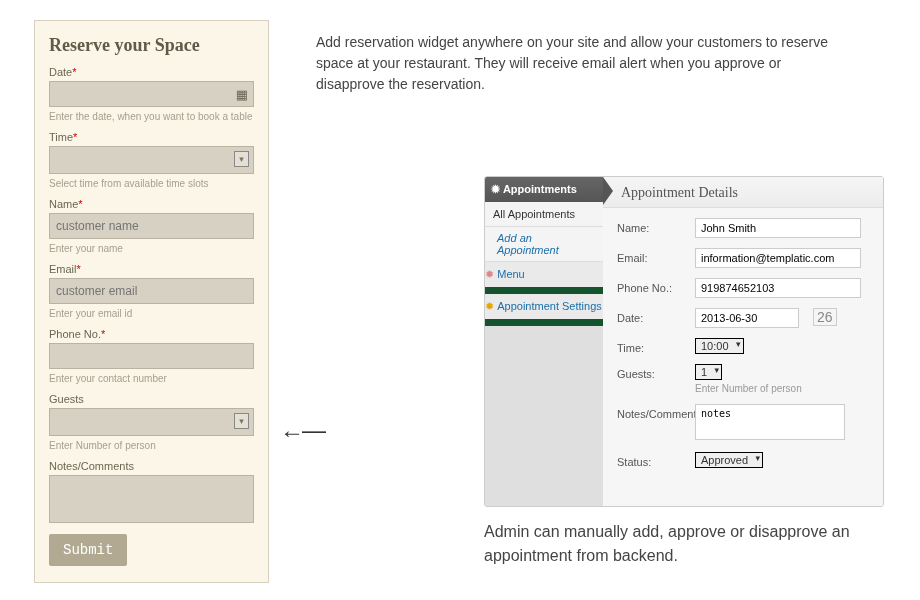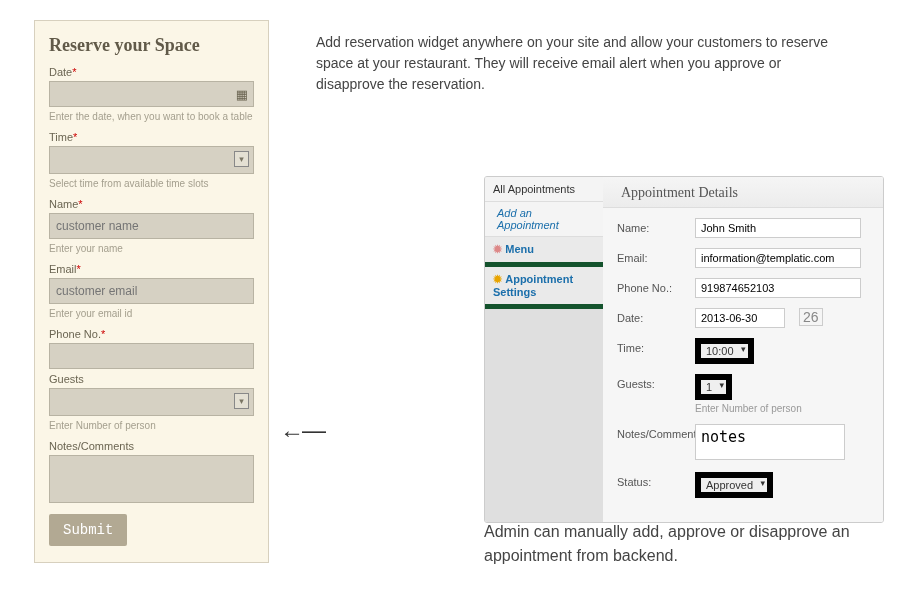--- a/index.html
+++ b/index.html
@@ -23,33 +23,33 @@
 .desc-bottom { position: absolute; left: 484px; top: 520px; width: 400px; font-size: 16px; color: #444; line-height: 1.5; }
 
 .arrow-pointer { position: absolute; left: 280px; top: 416px; font-size: 24px; letter-spacing: -2px; }
 
 .admin-panel { position: absolute; left: 484px; top: 176px; width: 400px; border: 1px solid #ccc; border-radius: 3px; background: #fff; display: flex; overflow: hidden; }
 .admin-side { width: 118px; background: #dfdfdf; font-size: 11px; }
 .side-head { background: linear-gradient(#666,#555); color: #fff; padding: 6px 6px; font-weight: bold; position: relative; }
 .side-head:after { content: ""; position: absolute; right: -10px; top: 0; border-left: 10px solid #555; border-top: 14px solid transparent; border-bottom: 14px solid transparent; }
 .side-item { padding: 6px 8px; color: #333; background: #f4f4f4; border-bottom: 1px solid #ddd; }
 .side-sub { padding: 5px 8px 5px 12px; color: #1b6fab; background: #f4f4f4; font-size: 11px; border-bottom: 1px solid #ddd; font-style: italic; }
-.side-menu { padding: 6px 8px; background: #eaeaea; border-bottom: 5px solid #14532d; color: #1b6fab; font-weight: bold; }
+.side-menu { padding: 6px 0; background: #eaeaea; border-bottom: 7px solid #14532d; color: #1b6fab; font-weight: normal; }
 .side-menu .dot { color: #d88; margin-right: 3px; }
 .side-menu .dot2 { color: #e8a400; margin-right: 3px; }
 .side-fill { height: 180px; background: #dfdfdf; }
 
 .admin-main { flex: 1; background: #f6f6f6; padding: 0; }
 .admin-title { font-family: Georgia, serif; font-size: 14px; color: #555; padding: 8px 12px 6px 18px; background: linear-gradient(#f5f5f5,#ececec); border-bottom: 1px solid #ddd; }
 .admin-body { padding: 10px 14px 14px 14px; }
 .arow { display: flex; align-items: flex-start; margin-bottom: 10px; font-size: 11px; }
 .arow .albl { width: 78px; color: #555; padding-top: 4px; }
 .arow .aval input[type=text] { width: 166px; border: 1px solid #ccc; padding: 3px 5px; font-size: 11px; background: #fff; }
-.arow .aval textarea { width: 150px; height: 36px; border: 1px solid #ccc; padding: 3px 5px; font-size: 15px; background: #fff; resize: none; }
-.mini-select { display: inline-block; border: 6px solid #000000; background: #efefef; padding: 1px 14px 1px 5px; font-size: 11px; position: relative; }
+.arow .aval textarea { width: 150px; height: 36px; border: 1px solid #ccc; padding: 3px 5px; font-size: 10px; background: #fff; resize: none; }
+.mini-select { display: inline-block; border: 1px solid #000000; background: #efefef; padding: 1px 14px 1px 5px; font-size: 11px; position: relative; }
 .mini-select:after { content: "▾"; position: absolute; right: 2px; top: 0; font-size: 9px; }
 .mini-cal { display: inline-block; margin-left: 14px; font-size: 14px; color: #888; border: 1px solid #ccc; padding: 0 3px; background: #f5f5f5; }
 .ahint { font-size: 10px; color: #999; margin-top: 3px; }
 </style>
 </head>
 <body>
 
 <div class="reserve-widget">
   <h2>Reserve your Space</h2>
 
@@ -79,20 +79,21 @@
   <div class="field">
     <label><span>Email</span><span class="req">*</span></label>
     <input type="text" placeholder="customer email" style="">
   </div>
   <div class="hint">Enter your email id</div>
 
   <div class="field">
     <label><span>Phone No.</span><span class="req">*</span></label>
     <input type="text" placeholder="" style="">
   </div>
+  <div class="hint">Enter your contact number</div>
 
   <div class="field">
     <label>Guests</label>
     <div class="selectish">
         <span class="arrow">▾</span>
       </div>
   </div>
   <div class="hint">Enter Number of person</div>
 
   <div class="field">
@@ -103,20 +104,21 @@
   <button class="submit-btn">Submit</button>
 </div>
 
 <div class="desc-top">Add reservation widget anywhere on your site and allow your customers to reserve space at your restaurant. They will receive email alert when you approve or disapprove the reservation.</div>
 <div class="desc-bottom">Admin can manually add, approve or disapprove an appointment from backend.</div>
 
 <div class="arrow-pointer">←—</div>
 
 <div class="admin-panel">
   <div class="admin-side">
+    <div class="side-head"><span class="dot2">✹</span> <span>Appointments</span></div>
     <div class="side-item">All Appointments</div>
     <div class="side-sub">Add an Appointment</div>
     <div class="side-menu"><span class="dot">✹</span><span>Menu</span></div>
     <div class="side-menu"><span class="dot2">✹</span><span>Appointment Settings</span></div>
     <div class="side-fill"></div>
   </div>
   <div class="admin-main">
     <div class="admin-title">Appointment Details</div>
     <div class="admin-body">
       <div class="arow">
@@ -126,21 +128,21 @@
       <div class="arow">
           <div class="albl">Email:</div>
           <div class="aval"><input type="text" value="information@templatic.com" style=""></div>
         </div>
       <div class="arow">
           <div class="albl">Phone No.:</div>
           <div class="aval"><input type="text" value="919874652103" style=""></div>
         </div>
       <div class="arow">
           <div class="albl">Date:</div>
-          <div class="aval"><input type="text" style="width: 90px;" value="2013-06-30"><span class="mini-cal">26</span></div>
+          <div class="aval"><input type="text" style="width: 104px;" value="2013-06-30"><span class="mini-cal">26</span></div>
         </div>
       <div class="arow">
           <div class="albl">Time:</div>
           <div class="aval"><span class="mini-select">10:00</span></div>
         </div>
       <div class="arow">
           <div class="albl">Guests:</div>
           <div class="aval"><span class="mini-select">1</span><div class="ahint">Enter Number of person</div></div>
         </div>
       <div class="arow">

